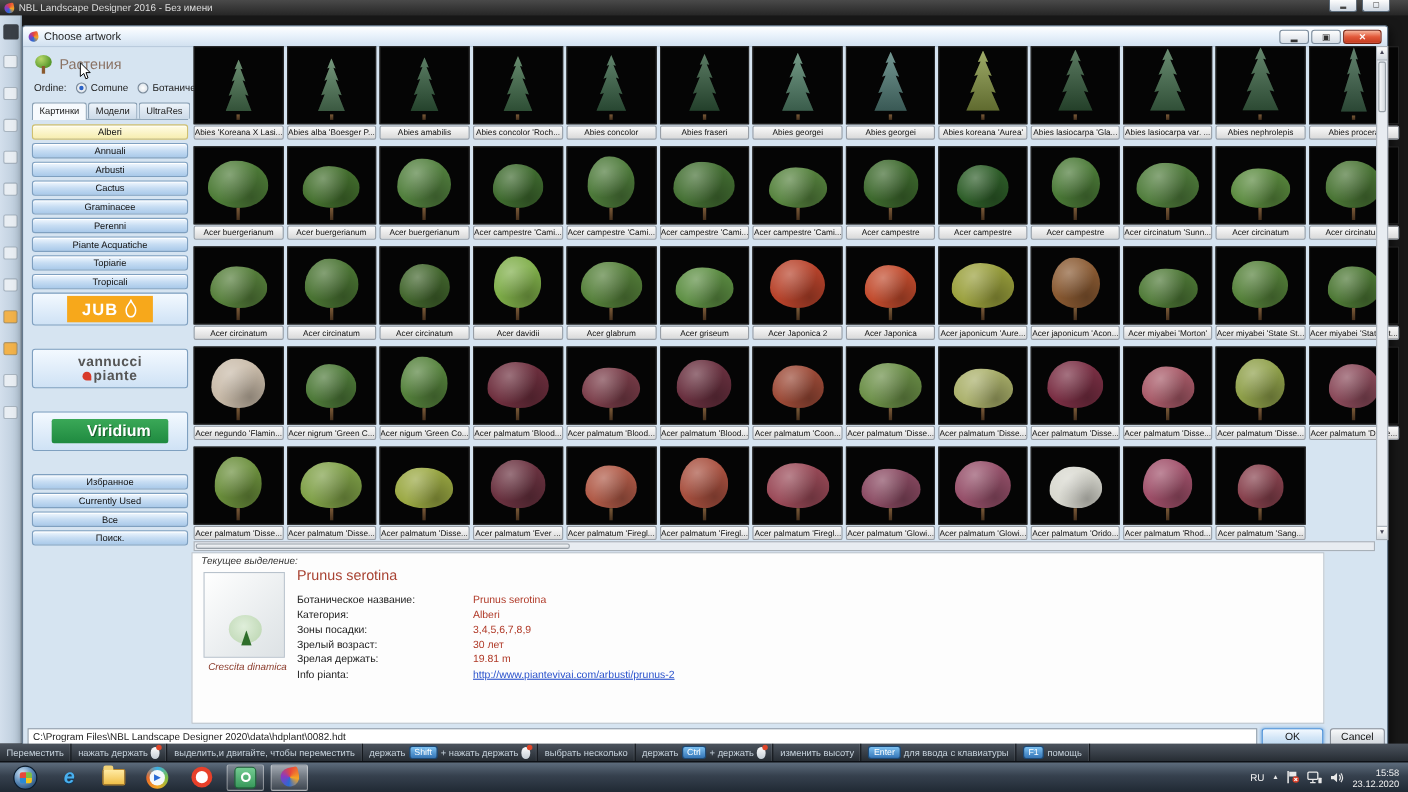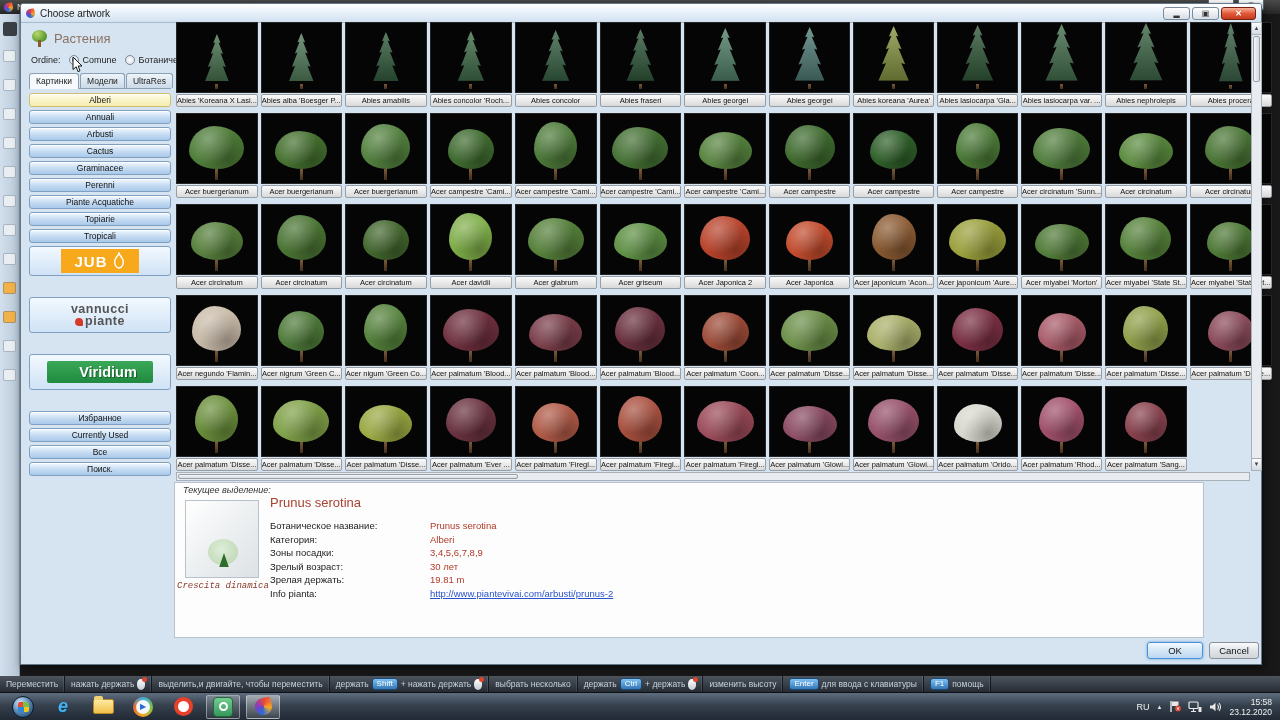--- a/index.html
+++ b/index.html
@@ -17,21 +17,21 @@
   .win-cap{width:26px;height:11px;border:1px solid #5a6a7a;border-top:none;border-radius:0 0 3px 3px;
     background:linear-gradient(#fdfdfd,#cdd6e0);color:#444;font-size:7px;line-height:9px;text-align:center;}
 
   
   .tool-strip{position:absolute;left:0;top:14px;width:20px;height:662px;
     background:linear-gradient(90deg,#d3dfec,#b7c8d8);border-right:1px solid #8a9aaa;}
   .strip-dark{width:14px;height:14px;margin:8px auto 14px;background:#3a3f46;border-radius:2px;}
   .strip-ic{width:13px;height:12px;margin:0 auto 17px;border-radius:2px;border:1px solid rgba(90,110,130,.45);}
 
   
-  .dialog{position:absolute;left:20px;top:3px;width:1242px;height:662px;
+  .dialog{position:absolute;left:20px;top:23px;width:1242px;height:662px;
     background:#d6e4f1;border:1px solid #64788c;border-radius:3px 3px 0 0;
     box-shadow:2px 4px 10px rgba(0,0,0,.55);}
   .dlg-titlebar{height:19px;background:linear-gradient(#ffffff,#e9f2fb 45%,#d2e1f0);
     border-bottom:1px solid #a9bccf;border-radius:2px 2px 0 0;display:flex;align-items:center;
     gap:5px;padding:0 5px;font-size:10px;color:#1c1c1c;}
   .dlg-caps{margin-left:auto;display:flex;gap:2px;}
   .cap-btn{width:27px;height:13px;border:1px solid #7a8a9a;border-radius:3px;
     background:linear-gradient(#fefefe,#d7dee6);color:#333;font-size:8px;line-height:11px;text-align:center;}
   .cap-btn.close{width:35px;background:linear-gradient(#f7b49a,#e2593a 50%,#c43a1e);
     border-color:#7a2210;color:#fff;font-weight:bold;}
@@ -100,22 +100,22 @@
   
   .info{position:absolute;left:153px;top:478px;width:1030px;height:156px;background:#fdfdfd;
     border:1px solid #b8c2cc;padding:2px 8px;}
   .sel-label{font-size:9px;font-style:italic;color:#333;}
   .sel-thumb{position:absolute;left:10px;top:17px;width:74px;height:78px;border:1px solid #b8c2cc;
     background:linear-gradient(135deg,#ffffff,#e6eaec 70%,#dde2e5);}
   .blob{position:absolute;left:22px;top:38px;width:30px;height:26px;border-radius:50%;
     background:radial-gradient(circle at 45% 40%,#dfeeda,#b9d4ae);}
   .blob2{position:absolute;left:32px;top:52px;width:12px;height:14px;background:#2e6e2a;
     clip-path:polygon(50% 0,90% 100%,10% 100%);}
-  .sel-caption{position:absolute;left:2px;top:98px;width:96px;
-    font-size:9px;font-style:italic;color:#8a3a2a;font-family:Liberation Mono, monospace;}
+  .sel-caption{position:absolute;left:2px;top:98px;width:96px;text-align:center;
+    font-size:9px;font-style:italic;color:#8a3a2a;}
   .sel-details{position:absolute;left:95px;top:12px;}
   .sel-title{font-size:13px;color:#a84232;margin-bottom:9px;}
   .field-row{display:flex;align-items:center;height:13.5px;font-size:9.5px;}
   .f-label{width:160px;color:#222;}
   .f-value{color:#b03a28;}
   .f-value.f-link{color:#2a52cc;text-decoration:underline;}
 
   
   .path-box{position:absolute;left:4px;top:638px;width:1118px;height:16px;background:#fff;
     border:1px solid #8a9aa8;display:flex;align-items:center;padding-left:4px;font-size:9px;color:#222;}
@@ -504,31 +504,31 @@
         </div>
         <div class="cell">
           <div class="thumb">
             <div class="tree broadleaf" style="--c: #c24b2d; width: 47px; height: 39px;"></div>
             <div class="trunk" style="height: 11px;"></div>
           </div>
           <div class="cell-label">Acer Japonica</div>
         </div>
         <div class="cell">
           <div class="thumb">
+            <div class="tree broadleaf" style="--c: #9aa03c; width: 57px; height: 41px;"></div>
+            <div class="trunk" style="height: 11px;"></div>
+          </div>
+          <div class="cell-label">Acer japonicum 'Aure...</div>
+        </div>
+        <div class="cell">
+          <div class="thumb">
             <div class="tree broadleaf" style="--c: #8a5a32; width: 44px; height: 46px;"></div>
             <div class="trunk" style="height: 11px;"></div>
           </div>
           <div class="cell-label">Acer japonicum 'Acon...</div>
-        </div>
-        <div class="cell">
-          <div class="thumb">
-            <div class="tree broadleaf" style="--c: #9aa03c; width: 57px; height: 41px;"></div>
-            <div class="trunk" style="height: 11px;"></div>
-          </div>
-          <div class="cell-label">Acer japonicum 'Aure...</div>
         </div>
         <div class="cell">
           <div class="thumb">
             <div class="tree broadleaf" style="--c: #4f7a37; width: 54px; height: 36px;"></div>
             <div class="trunk" style="height: 11px;"></div>
           </div>
           <div class="cell-label">Acer miyabei 'Morton'</div>
         </div>
         <div class="cell">
           <div class="thumb">
@@ -761,20 +761,23 @@
               <div class="f-value">19.81 m</div>
             </div>
             <div class="field-row">
               <div class="f-label">Info pianta:</div>
               <div class="f-value f-link">http://www.piantevivai.com/arbusti/prunus-2</div>
             </div>
           </div>
       </div>
     </div>
 
+    <div class="path-box">
+      <span>C:\Program Files\NBL Landscape Designer 2020\data\hdplant\0082.hdt</span>
+    </div>
     <div class="dlg-btn ok-btn">OK</div>
     <div class="dlg-btn cancel-btn">Cancel</div>
   </div>
 
   <svg class="cursor-svg" width="11" height="17" viewBox="0 0 11 17">
     <path d="M1 1 L1 13.5 L4.2 10.8 L6 15.6 L8 14.8 L6.2 10 L10 10 Z" fill="#fff" stroke="#000" stroke-width="0.9"></path>
   </svg>
 
   <div class="hintbar" id="hintbar">
       <div class="seg">

